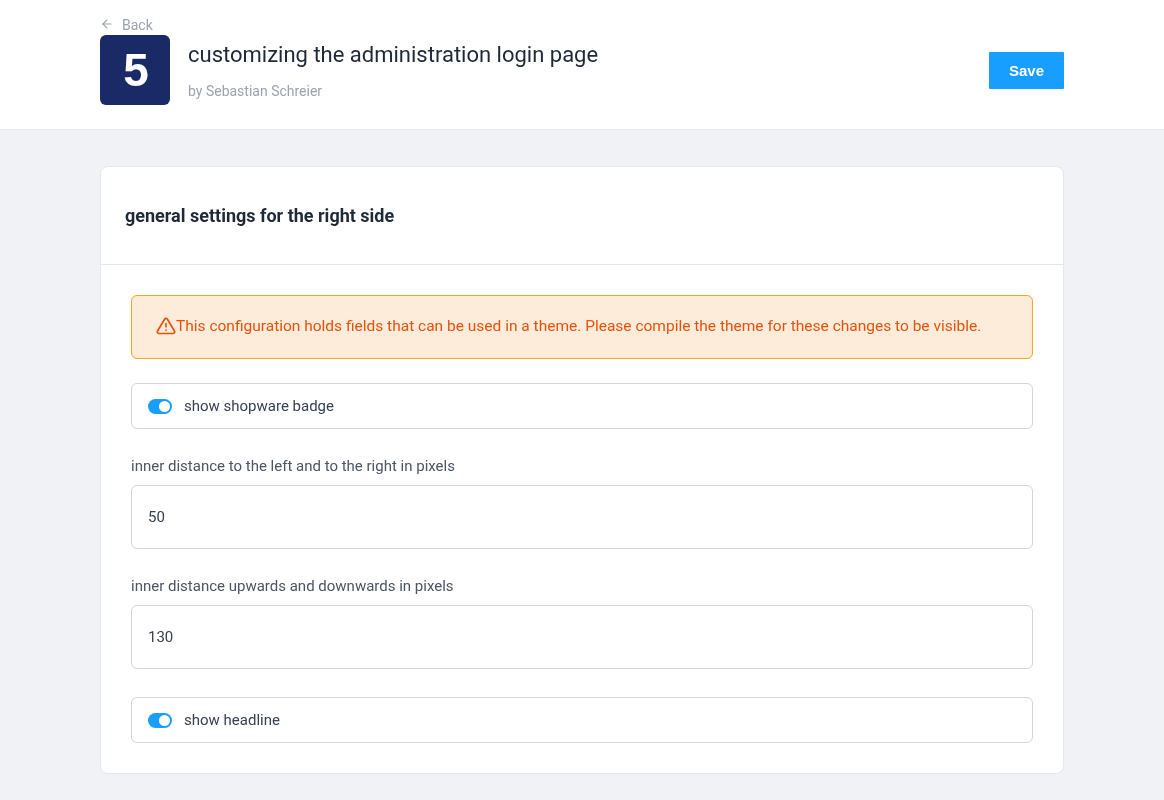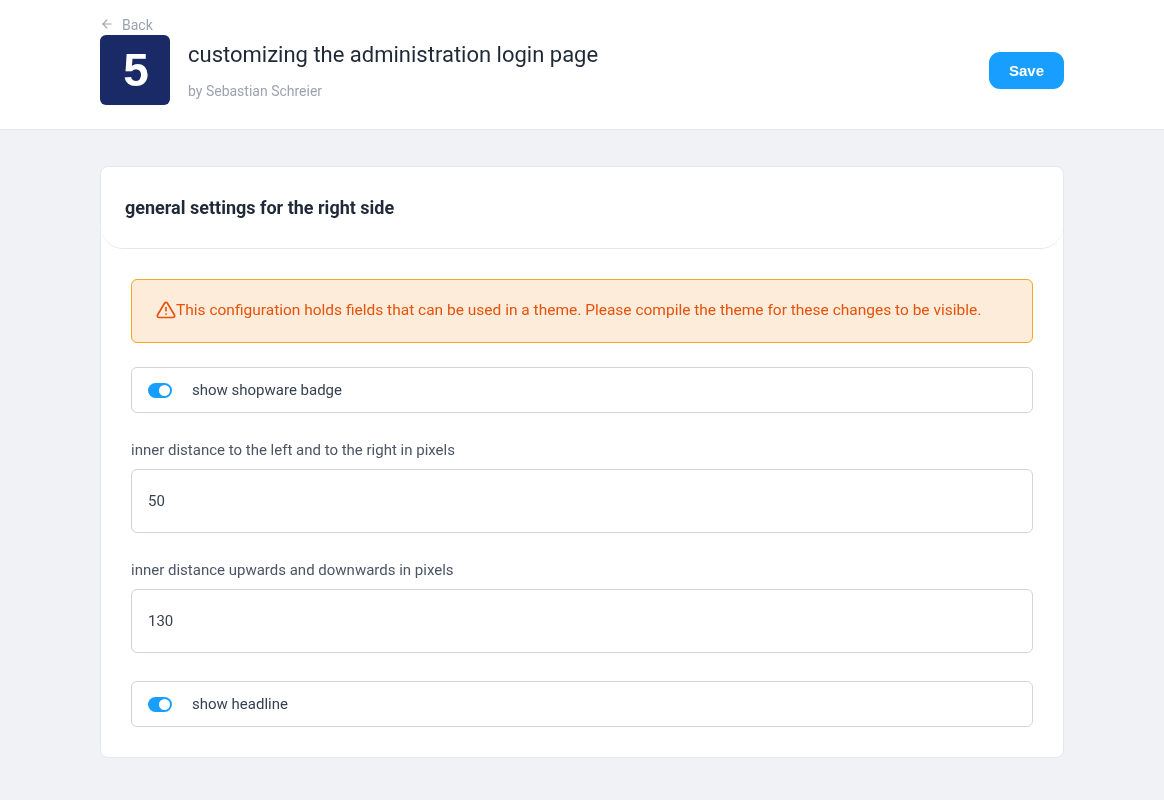--- a/index.html
+++ b/index.html
@@ -70,35 +70,34 @@
       font-size: 14px;
       color: #9ca3af;
     }
     .save-button {
       background: #189eff;
       color: #ffffff;
       border: none;
       padding: 10px 20px;
       font-size: 15px;
       font-weight: 600;
-      border-radius: 11px;
+      border-radius: 1px;
       cursor: pointer;
     }
     .content {
       padding: 36px 100px;
     }
     .card {
       background: #ffffff;
       border-radius: 8px;
       border: 1px solid #e5e7eb;
     }
     .card-header {
-      padding: 30px 24px;
+      padding: 38px 24px;
       border-bottom: 1px solid #e5e7eb;
-      border-radius: 22px;
     }
     .card-header h2 {
       font-size: 18px;
       font-weight: 700;
       color: #1f2937;
     }
     .card-body {
       padding: 30px;
     }
     .alert {
@@ -115,21 +114,21 @@
       margin-top: 2px;
     }
     .alert-text {
       color: #e5520e;
       font-size: 15.5px;
       line-height: 1.6;
     }
     .toggle-field {
       display: flex;
       align-items: center;
-      gap: 20px;
+      gap: 12px;
       border: 1px solid #d1d5db;
       border-radius: 6px;
       padding: 13px 16px;
       margin-bottom: 28px;
     }
     .toggle {
       width: 24px;
       height: 15px;
       background: #189eff;
       border-radius: 999px;

